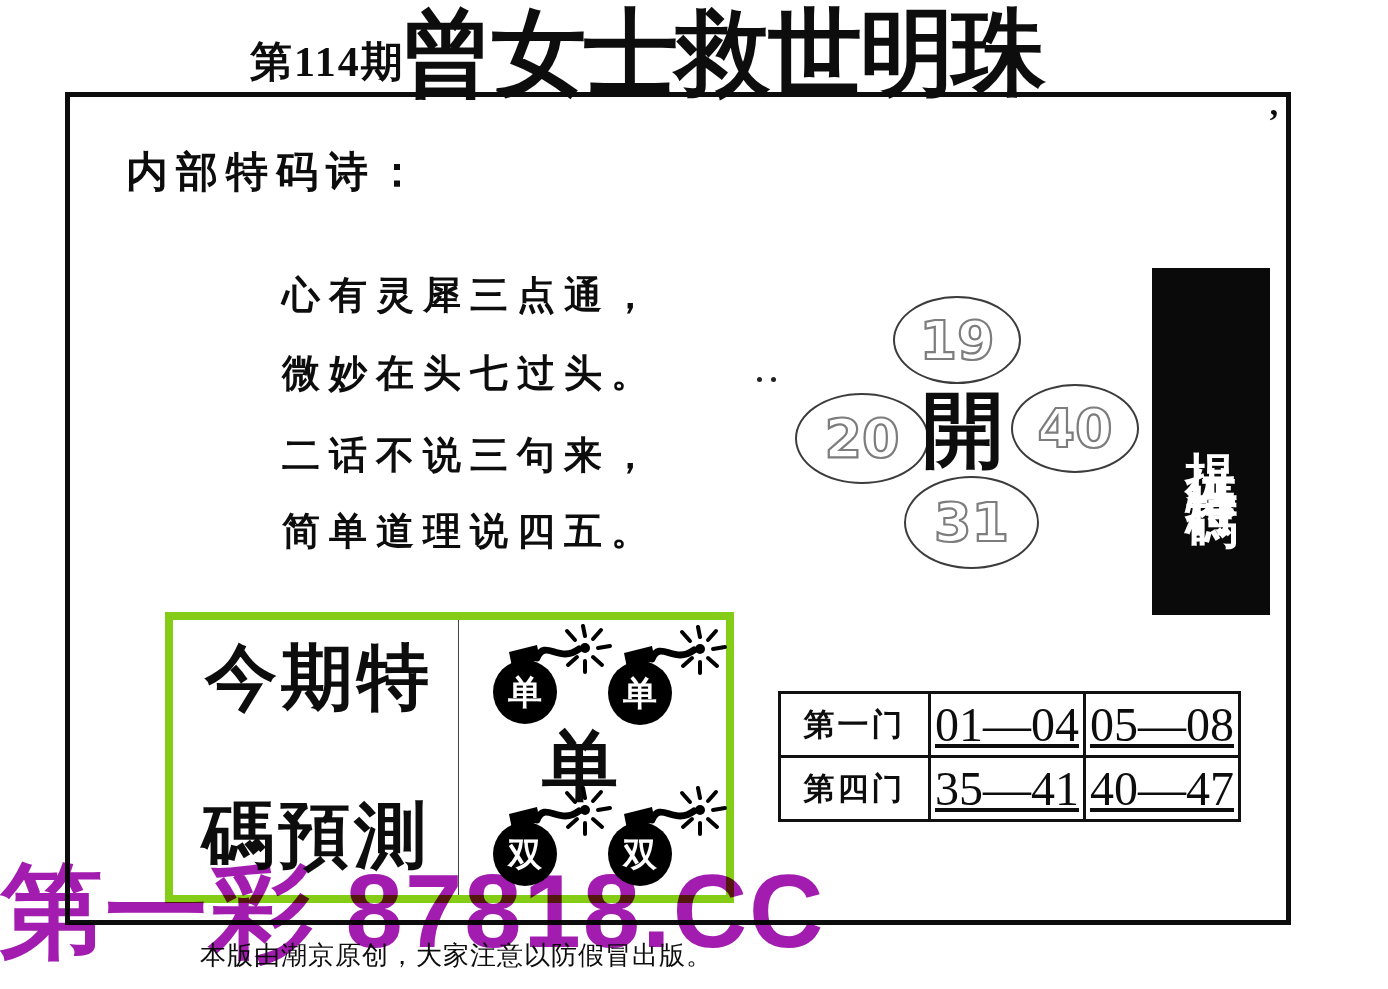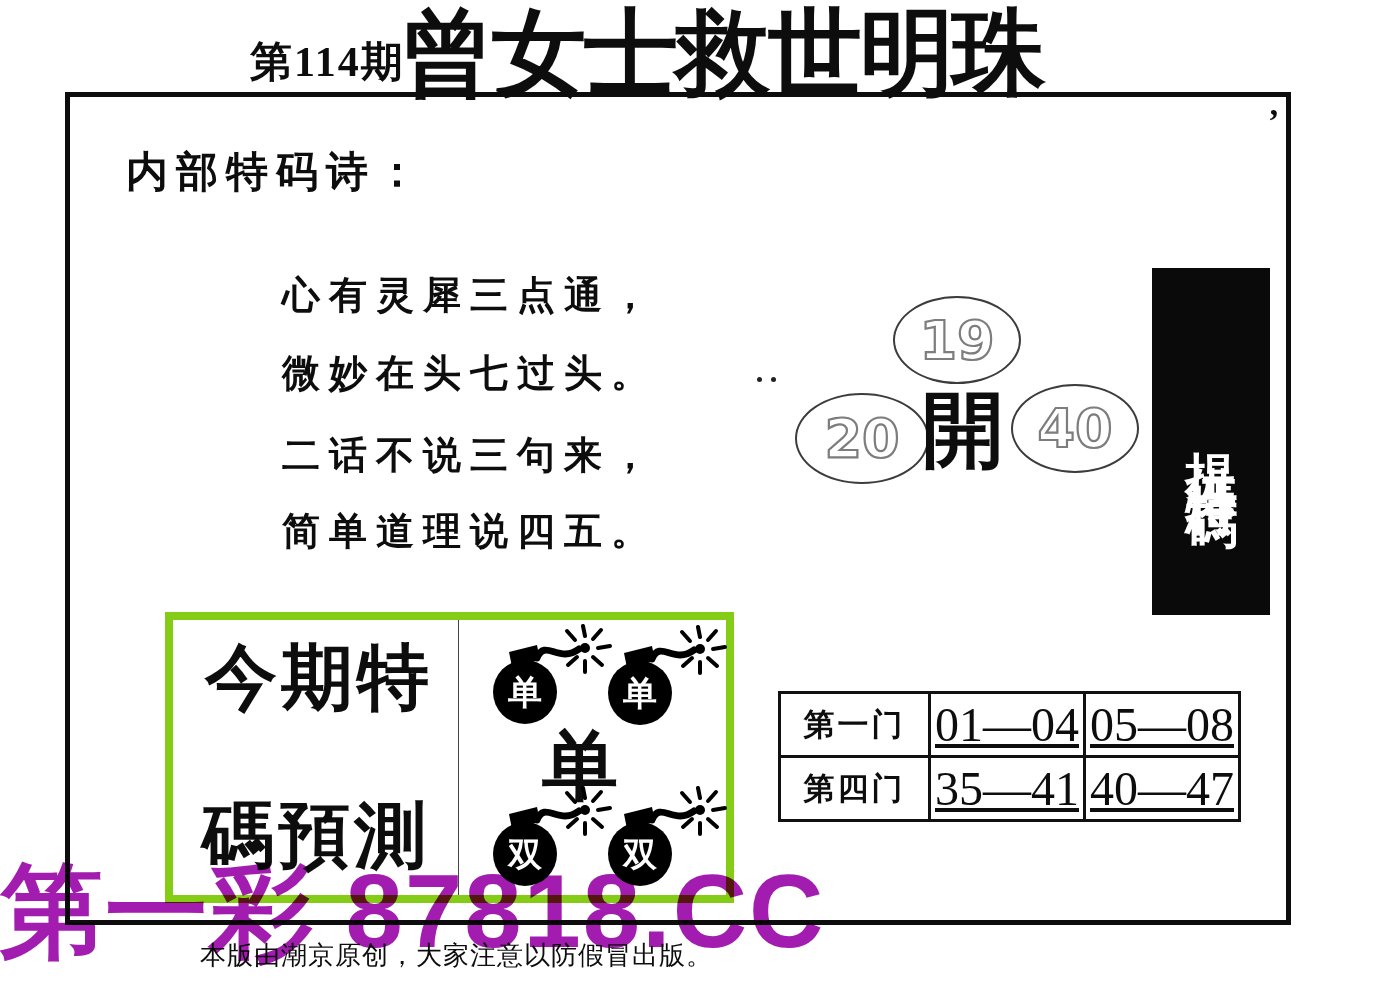--- a/index.html
+++ b/index.html
@@ -72,20 +72,23 @@
   <div class="abs poem-line pl3">简单道理说四五。</div>
 
   <div class="abs oval ov-top">
     <span>19</span>
   </div>
   <div class="abs oval ov-left">
     <span>20</span>
   </div>
   <div class="abs oval ov-right">
     <span>40</span>
+  </div>
+  <div class="abs oval ov-bottom">
+    <span>31</span>
   </div>
   <div class="abs center-char">開</div>
 
   <div class="abs stray-dots">
       <i></i>
       <i></i>
     </div>
   <div class="abs tick">’</div>
 
   <div class="abs banner">提供特碼</div>

